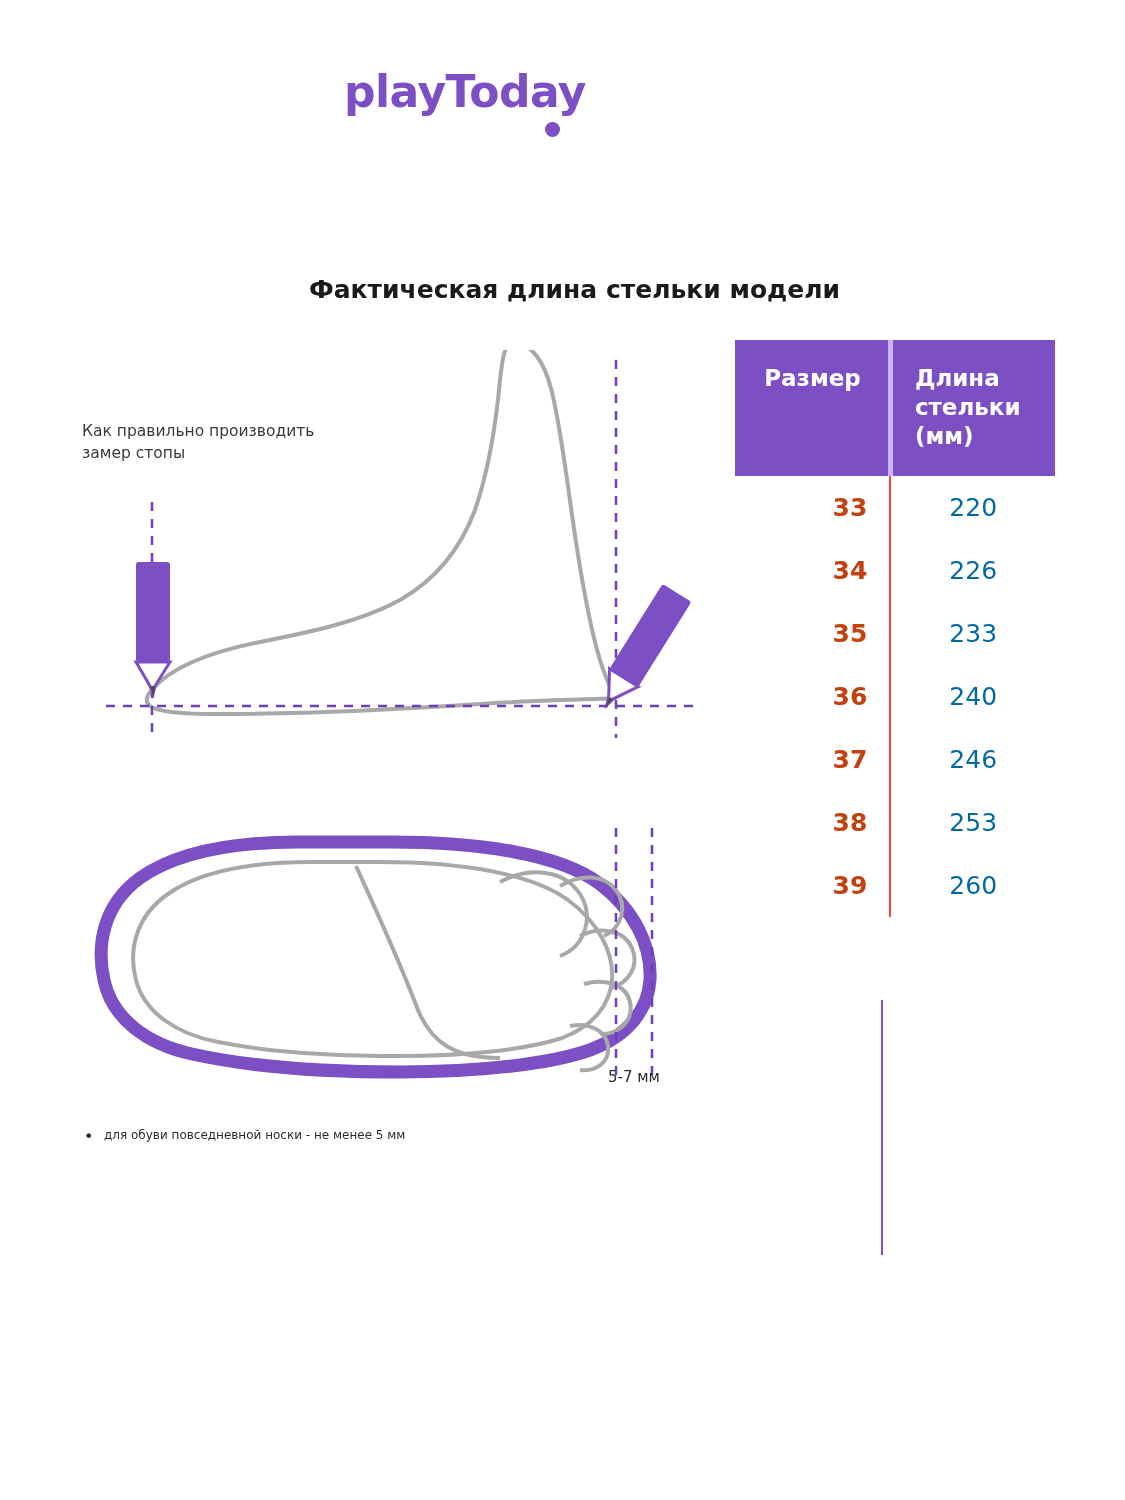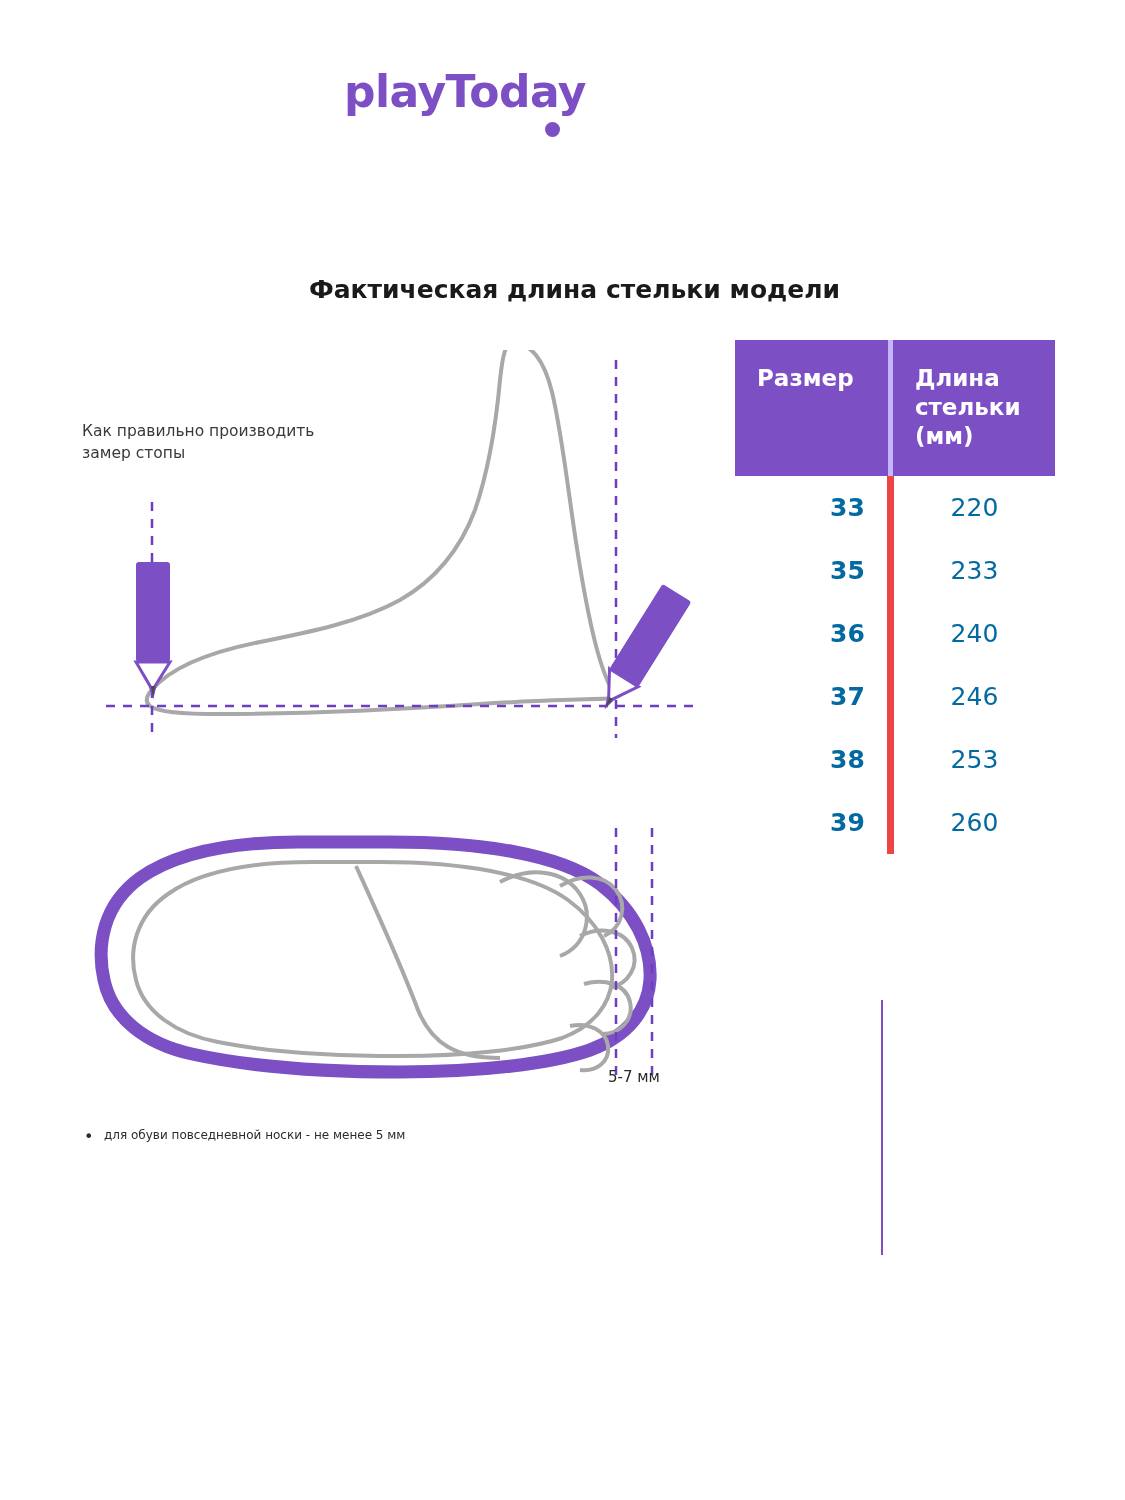--- a/index.html
+++ b/index.html
@@ -125,40 +125,40 @@
     color: #ffffff;
     font-size: 23px;
     font-weight: 700;
     text-align: left;
     vertical-align: top;
     padding: 24px 16px 26px 22px;
     line-height: 1.25;
   }
   .size-table th.col-size {
     width: 148px;
-    text-align: left;
+    text-align: center;
     padding-right: 20px;
     margin-left: 12px;
   }
   .size-table th.col-len {
     width: 172px;
     border-left: 5px solid #c4b5fd;
   }
   .size-table td {
     font-size: 25px;
     padding: 17px 0 17px 0;
     background: #ffffff;
   }
   .size-table td.c-size {
     width: 148px;
     text-align: right;
     padding-right: 22px;
     font-weight: 700;
-    color: #0369a1;
-    border-right: 7px solid #ef4444;
+    color: #c2410c;
+    border-right: 2px solid #ef4444;
   }
   .size-table td.c-len {
     width: 172px;
     text-align: center;
     color: #0369a1;
     font-weight: 400;
   }
   .table-tail {
     position: absolute;
     left: 881px;
@@ -257,20 +257,24 @@
         <th class="col-size">Размер</th>
         <th class="col-len">Длина стельки (мм)</th>
       </tr>
     </thead>
     <tbody>
       <tr>
         <td class="c-size">33</td>
         <td class="c-len">220</td>
       </tr>
       <tr>
+        <td class="c-size">34</td>
+        <td class="c-len">226</td>
+      </tr>
+      <tr>
         <td class="c-size">35</td>
         <td class="c-len">233</td>
       </tr>
       <tr>
         <td class="c-size">36</td>
         <td class="c-len">240</td>
       </tr>
       <tr>
         <td class="c-size">37</td>
         <td class="c-len">246</td>

